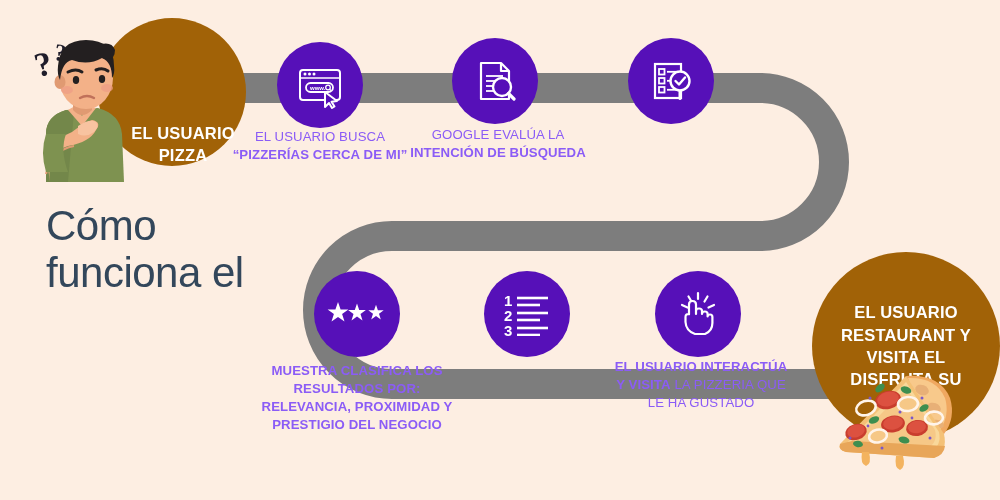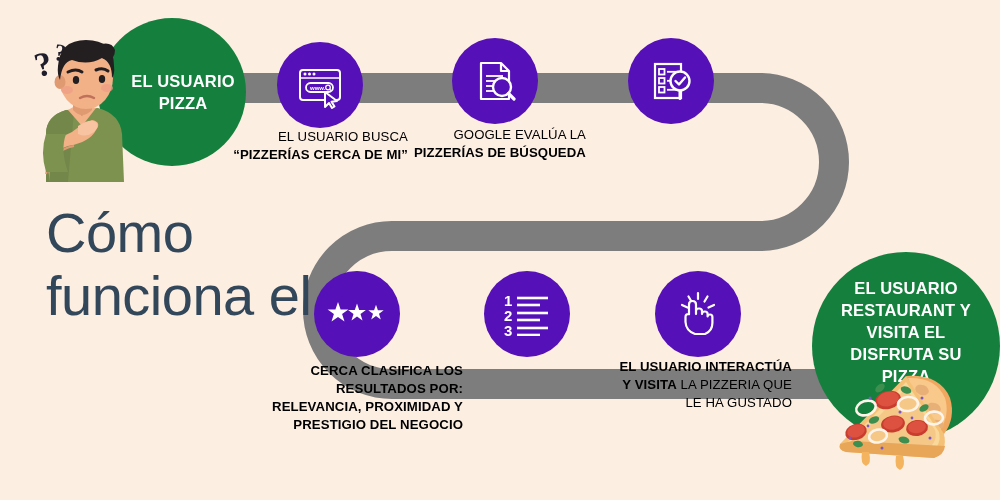--- a/index.html
+++ b/index.html
@@ -16,28 +16,28 @@
   #road{position:absolute;left:0;top:0;width:1000px;height:500px;z-index:1;}
 
   
   .node{position:absolute;z-index:3;}
   .circle{
     border-radius:50%;
     display:flex;align-items:center;justify-content:center;
     position:relative;
   }
   .circle.purple{background:#5610B8;}
-  .circle.orange{background:#15803d;}
+  .circle.orange{background:#a16207;align-items:flex-end;}
 
   .icon-svg{display:block;}
 
   .caption{
     position:absolute;
-    text-align:right;
-    color:#000000;
+    text-align:center;
+    color:#8b5cf6;
     font-size:13.2px;
     line-height:1.36;
     letter-spacing:.1px;
     font-weight:400;
     z-index:4;
   }
   .caption b{font-weight:700;}
   .caption.allbold{font-weight:700;}
 
   .bigcap{
@@ -46,21 +46,21 @@
     text-align:center;
     font-size:16.5px;
     line-height:1.34;
     letter-spacing:.2px;
   }
 
   
   #title{
     position:absolute;left:46px;top:202px;z-index:5;
     color:#33475B;
-    font-size:56px;
+    font-size:42px;
     line-height:1.12;
     letter-spacing:-0.5px;
     font-weight:400;
   }
   #title .strong{font-weight:700;}
 
   
   #logo{position:absolute;left:46px;top:360px;z-index:5;}
 
   
@@ -164,21 +164,21 @@
         <path d="M30 6 V14 H38" fill="none" stroke="#fff" stroke-width="2.2" stroke-linejoin="round"></path>
         <line x1="15" y1="19" x2="32" y2="19" stroke="#fff" stroke-width="1.8"></line>
         <line x1="15" y1="24" x2="32" y2="24" stroke="#fff" stroke-width="1.8"></line>
         <line x1="15" y1="29" x2="32" y2="29" stroke="#fff" stroke-width="1.8"></line>
         <line x1="15" y1="34" x2="28" y2="34" stroke="#fff" stroke-width="1.8"></line>
         <circle cx="31" cy="30" r="9" fill="#5610B8" stroke="#fff" stroke-width="2.4"></circle>
         <line x1="37.5" y1="36.5" x2="43" y2="42" stroke="#fff" stroke-width="3.2" stroke-linecap="round"></line>
       </svg>
     </div>
   </div>
-  <div class="caption" style="left:410px;top:126px;width:176px;">GOOGLE EVALÚA LA <b>PIZZERÍAS DE BÚSQUEDA</b></div>
+  <div class="caption" style="left:410px;top:126px;width:176px;">GOOGLE EVALÚA LA <b>INTENCIÓN DE BÚSQUEDA</b></div>
 
   <div class="node" style="left:628px;top:38px;">
     <div class="circle purple" style="width:86px;height:86px;">
       <svg class="icon-svg" width="48" height="48" viewBox="0 0 48 48">
         <rect x="8" y="7" width="26" height="34" fill="none" stroke="#fff" stroke-width="2.2"></rect>
         <rect x="12" y="12" width="5.5" height="5.5" fill="none" stroke="#fff" stroke-width="1.8"></rect>
         <rect x="12" y="21" width="5.5" height="5.5" fill="none" stroke="#fff" stroke-width="1.8"></rect>
         <rect x="12" y="30" width="5.5" height="5.5" fill="none" stroke="#fff" stroke-width="1.8"></rect>
         <line x1="20" y1="14.8" x2="31" y2="14.8" stroke="#fff" stroke-width="1.8"></line>
         <line x1="20" y1="23.8" x2="31" y2="23.8" stroke="#fff" stroke-width="1.8"></line>
@@ -192,21 +192,21 @@
 
   <div class="node" style="left:314px;top:271px;">
     <div class="circle purple" style="width:86px;height:86px;">
       <svg class="icon-svg" width="60" height="26" viewBox="0 0 60 26">
         <path d="M11 1 L13.6 8.4 L21.4 8.4 L15.1 13.1 L17.5 20.6 L11 16 L4.5 20.6 L6.9 13.1 L0.6 8.4 L8.4 8.4 Z" fill="#fff"></path>
         <path d="M30 2.6 L32.2 8.9 L38.9 8.9 L33.5 12.9 L35.5 19.4 L30 15.4 L24.5 19.4 L26.5 12.9 L21.1 8.9 L27.8 8.9 Z" fill="#fff"></path>
         <path d="M49 3.8 L50.9 9.3 L56.7 9.3 L52 12.8 L53.8 18.5 L49 15 L44.2 18.5 L46 12.8 L41.3 9.3 L47.1 9.3 Z" fill="#fff"></path>
       </svg>
     </div>
   </div>
-  <div class="caption allbold" style="left:251px;top:362px;width:212px;"><b>CERCA CLASIFICA LOS RESULTADOS POR:</b> RELEVANCIA, PROXIMIDAD Y PRESTIGIO DEL NEGOCIO</div>
+  <div class="caption allbold" style="left:251px;top:362px;width:212px;"><b>MUESTRA CLASIFICA LOS RESULTADOS POR:</b> RELEVANCIA, PROXIMIDAD Y PRESTIGIO DEL NEGOCIO</div>
 
   <div class="node" style="left:484px;top:271px;">
     <div class="circle purple" style="width:86px;height:86px;">
       <svg class="icon-svg" width="50" height="44" viewBox="0 0 50 44">
         <text x="2" y="14" font-family="Liberation Sans, sans-serif" font-size="15" font-weight="700" fill="#fff">1</text>
         <text x="2" y="29" font-family="Liberation Sans, sans-serif" font-size="15" font-weight="700" fill="#fff">2</text>
         <text x="2" y="44" font-family="Liberation Sans, sans-serif" font-size="15" font-weight="700" fill="#fff">3</text>
         <line x1="15" y1="6" x2="46" y2="6" stroke="#fff" stroke-width="2.6"></line>
         <line x1="15" y1="13" x2="38" y2="13" stroke="#fff" stroke-width="2.6"></line>
         <line x1="15" y1="21" x2="46" y2="21" stroke="#fff" stroke-width="2.6"></line>

